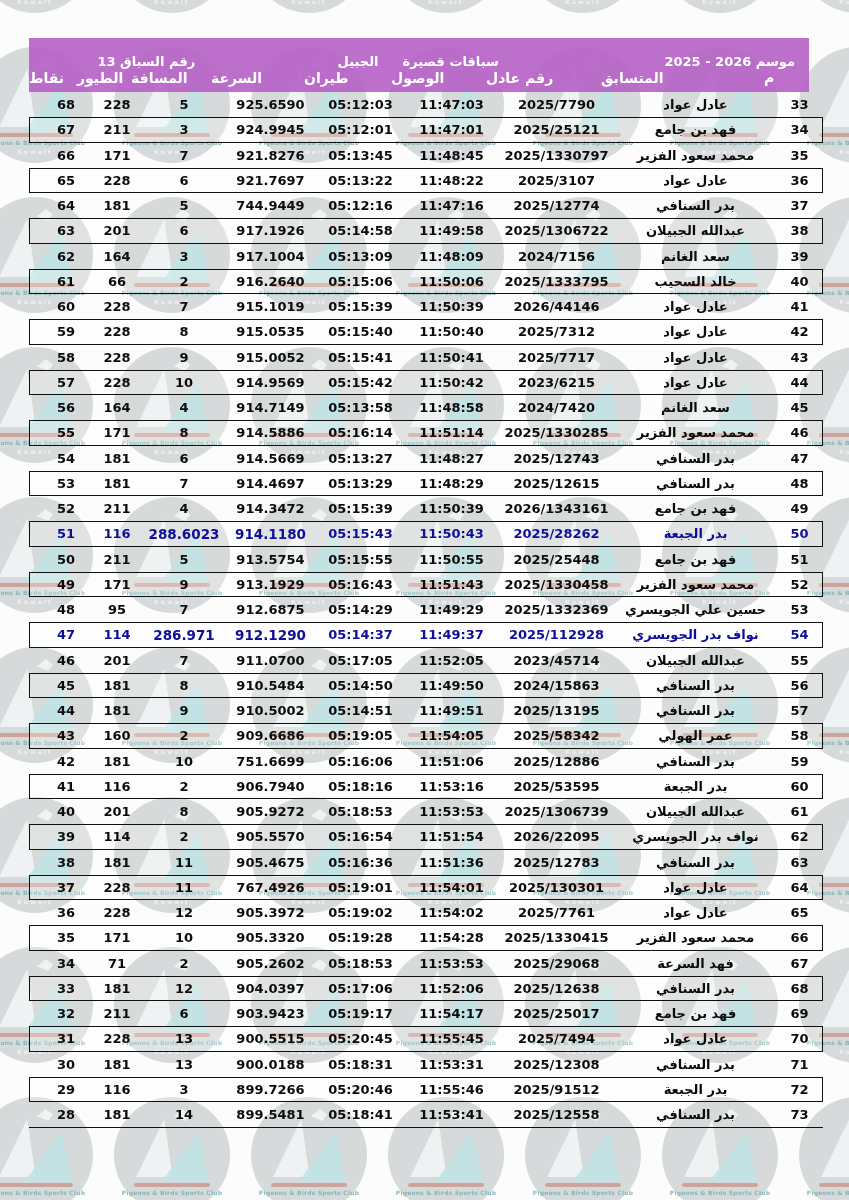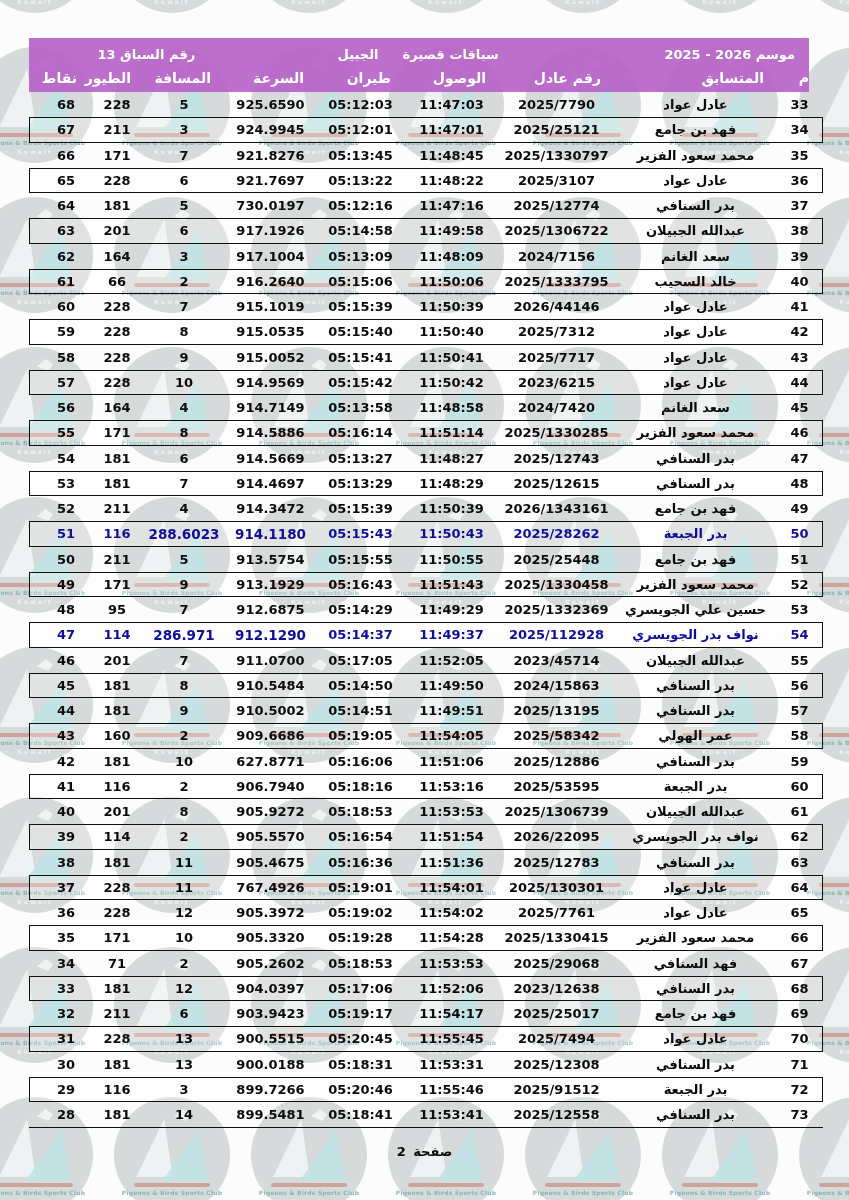--- a/index.html
+++ b/index.html
@@ -30,33 +30,33 @@
   .wm-kw  { position:absolute; left:0; top:101px; width:116px; text-align:center;
            font-size:6px; font-weight:bold; color:#f0f4f4; opacity:.9;
            letter-spacing:2px; direction:ltr; }
   
   .content { position:relative; z-index:1; }
   .band {
     margin:38px 40px 0 29px; width:780px;
     background:rgba(182,97,197,0.90); color:#ffffff;
   }
   .band-top { position:relative; height:25px; font-size:13px; font-weight:bold; }
-  .band-top .abs { position:absolute; top:9px; white-space:nowrap; }
+  .band-top .abs { position:absolute; top:16px; white-space:nowrap; }
   .pos-raceno { left:auto; right:565px; transform:translateX(-50%); }
   .pos-loc    { right:410px; transform:translateX(-50%); }
   .pos-type   { right:262px; transform:translateX(-50%); }
   .pos-season { right:14px; }
   .num-ltr { direction:ltr; unicode-bidi:embed; }
   .grid9 {
     display:grid; direction:rtl;
     grid-template-columns:45px 163px 115px 95px 87px 93px 80px 54px 48px;
   }
   .band-cols { height:29px; align-items:center; font-size:14px; font-weight:bold; }
-  .band-cols .col-h { text-align:right; }
-  .band-cols .col-h:nth-child(2) { text-align:right; }
+  .band-cols .col-h { text-align:left; }
+  .band-cols .col-h:nth-child(2) { text-align:left; }
   .tbl { margin:0 26px 0 29px; width:794px; border-bottom:1.6px solid #101010; }
   .row { height:25.25px; align-items:center; border:1.8px solid transparent; }
   .row.boxed { border-color:#101010; background:rgba(255,255,255,0.25); }
   .row span { text-align:center; font-weight:bold; font-size:13px; color:#0b0b0b;
               white-space:nowrap; overflow:hidden; }
   .c-m { font-size:13.5px; }
   .c-name { font-size:13px; }
   .c-ring,.c-arr,.c-fly,.c-spd,.c-dist,.c-birds,.c-pts { direction:ltr; }
   .c-ring { font-size:12.5px; }
   .row.hl span { color:#0e0e98; }
@@ -668,21 +668,21 @@
           <span class="c-dist">6</span>
           <span class="c-birds">228</span>
           <span class="c-pts">65</span>
         </div>
         <div class="row grid9">
           <span class="c-m">37</span>
           <span class="c-name">بدر السنافي</span>
           <span class="c-ring">2025/12774</span>
           <span class="c-arr">11:47:16</span>
           <span class="c-fly">05:12:16</span>
-          <span class="c-spd">730.0197</span>
+          <span class="c-spd">744.9449</span>
           <span class="c-dist">5</span>
           <span class="c-birds">181</span>
           <span class="c-pts">64</span>
         </div>
         <div class="row grid9 boxed">
           <span class="c-m">38</span>
           <span class="c-name">عبدالله الجبيلان</span>
           <span class="c-ring">2025/1306722</span>
           <span class="c-arr">11:49:58</span>
           <span class="c-fly">05:14:58</span>
@@ -910,21 +910,21 @@
           <span class="c-dist">2</span>
           <span class="c-birds">160</span>
           <span class="c-pts">43</span>
         </div>
         <div class="row grid9">
           <span class="c-m">59</span>
           <span class="c-name">بدر السنافي</span>
           <span class="c-ring">2025/12886</span>
           <span class="c-arr">11:51:06</span>
           <span class="c-fly">05:16:06</span>
-          <span class="c-spd">627.8771</span>
+          <span class="c-spd">751.6699</span>
           <span class="c-dist">10</span>
           <span class="c-birds">181</span>
           <span class="c-pts">42</span>
         </div>
         <div class="row grid9 boxed">
           <span class="c-m">60</span>
           <span class="c-name">بدر الجبعة</span>
           <span class="c-ring">2025/53595</span>
           <span class="c-arr">11:53:16</span>
           <span class="c-fly">05:18:16</span>
@@ -994,33 +994,33 @@
           <span class="c-ring">2025/1330415</span>
           <span class="c-arr">11:54:28</span>
           <span class="c-fly">05:19:28</span>
           <span class="c-spd">905.3320</span>
           <span class="c-dist">10</span>
           <span class="c-birds">171</span>
           <span class="c-pts">35</span>
         </div>
         <div class="row grid9">
           <span class="c-m">67</span>
-          <span class="c-name">فهد السنافي</span>
+          <span class="c-name">فهد السرعة</span>
           <span class="c-ring">2025/29068</span>
           <span class="c-arr">11:53:53</span>
           <span class="c-fly">05:18:53</span>
           <span class="c-spd">905.2602</span>
           <span class="c-dist">2</span>
           <span class="c-birds">71</span>
           <span class="c-pts">34</span>
         </div>
         <div class="row grid9 boxed">
           <span class="c-m">68</span>
           <span class="c-name">بدر السنافي</span>
-          <span class="c-ring">2023/12638</span>
+          <span class="c-ring">2025/12638</span>
           <span class="c-arr">11:52:06</span>
           <span class="c-fly">05:17:06</span>
           <span class="c-spd">904.0397</span>
           <span class="c-dist">12</span>
           <span class="c-birds">181</span>
           <span class="c-pts">33</span>
         </div>
         <div class="row grid9">
           <span class="c-m">69</span>
           <span class="c-name">فهد بن جامع</span>
@@ -1071,18 +1071,14 @@
           <span class="c-ring">2025/12558</span>
           <span class="c-arr">11:53:41</span>
           <span class="c-fly">05:18:41</span>
           <span class="c-spd">899.5481</span>
           <span class="c-dist">14</span>
           <span class="c-birds">181</span>
           <span class="c-pts">28</span>
         </div>
       </main>
 
-    <footer class="pagefoot">
-      <span>صفحة</span>
-      <span class="num-ltr">2</span>
-    </footer>
   </div>
 </div>
 
 </body></html>

